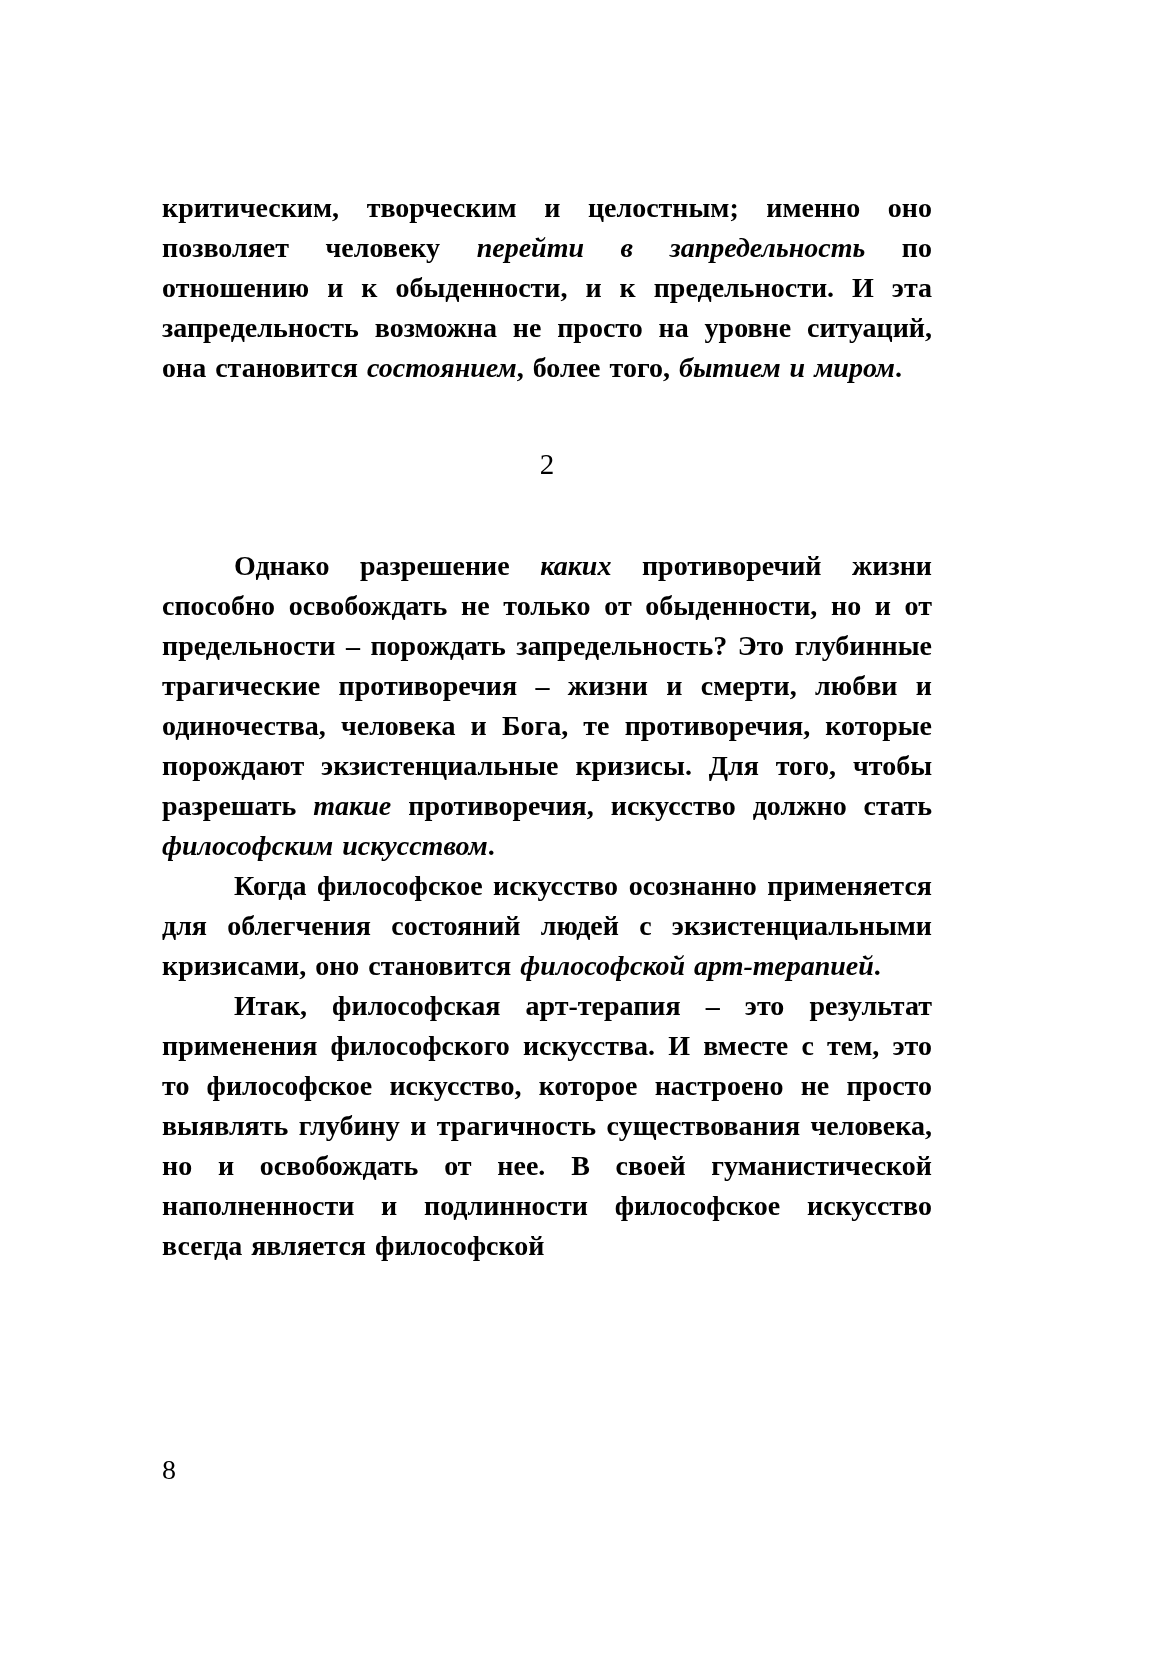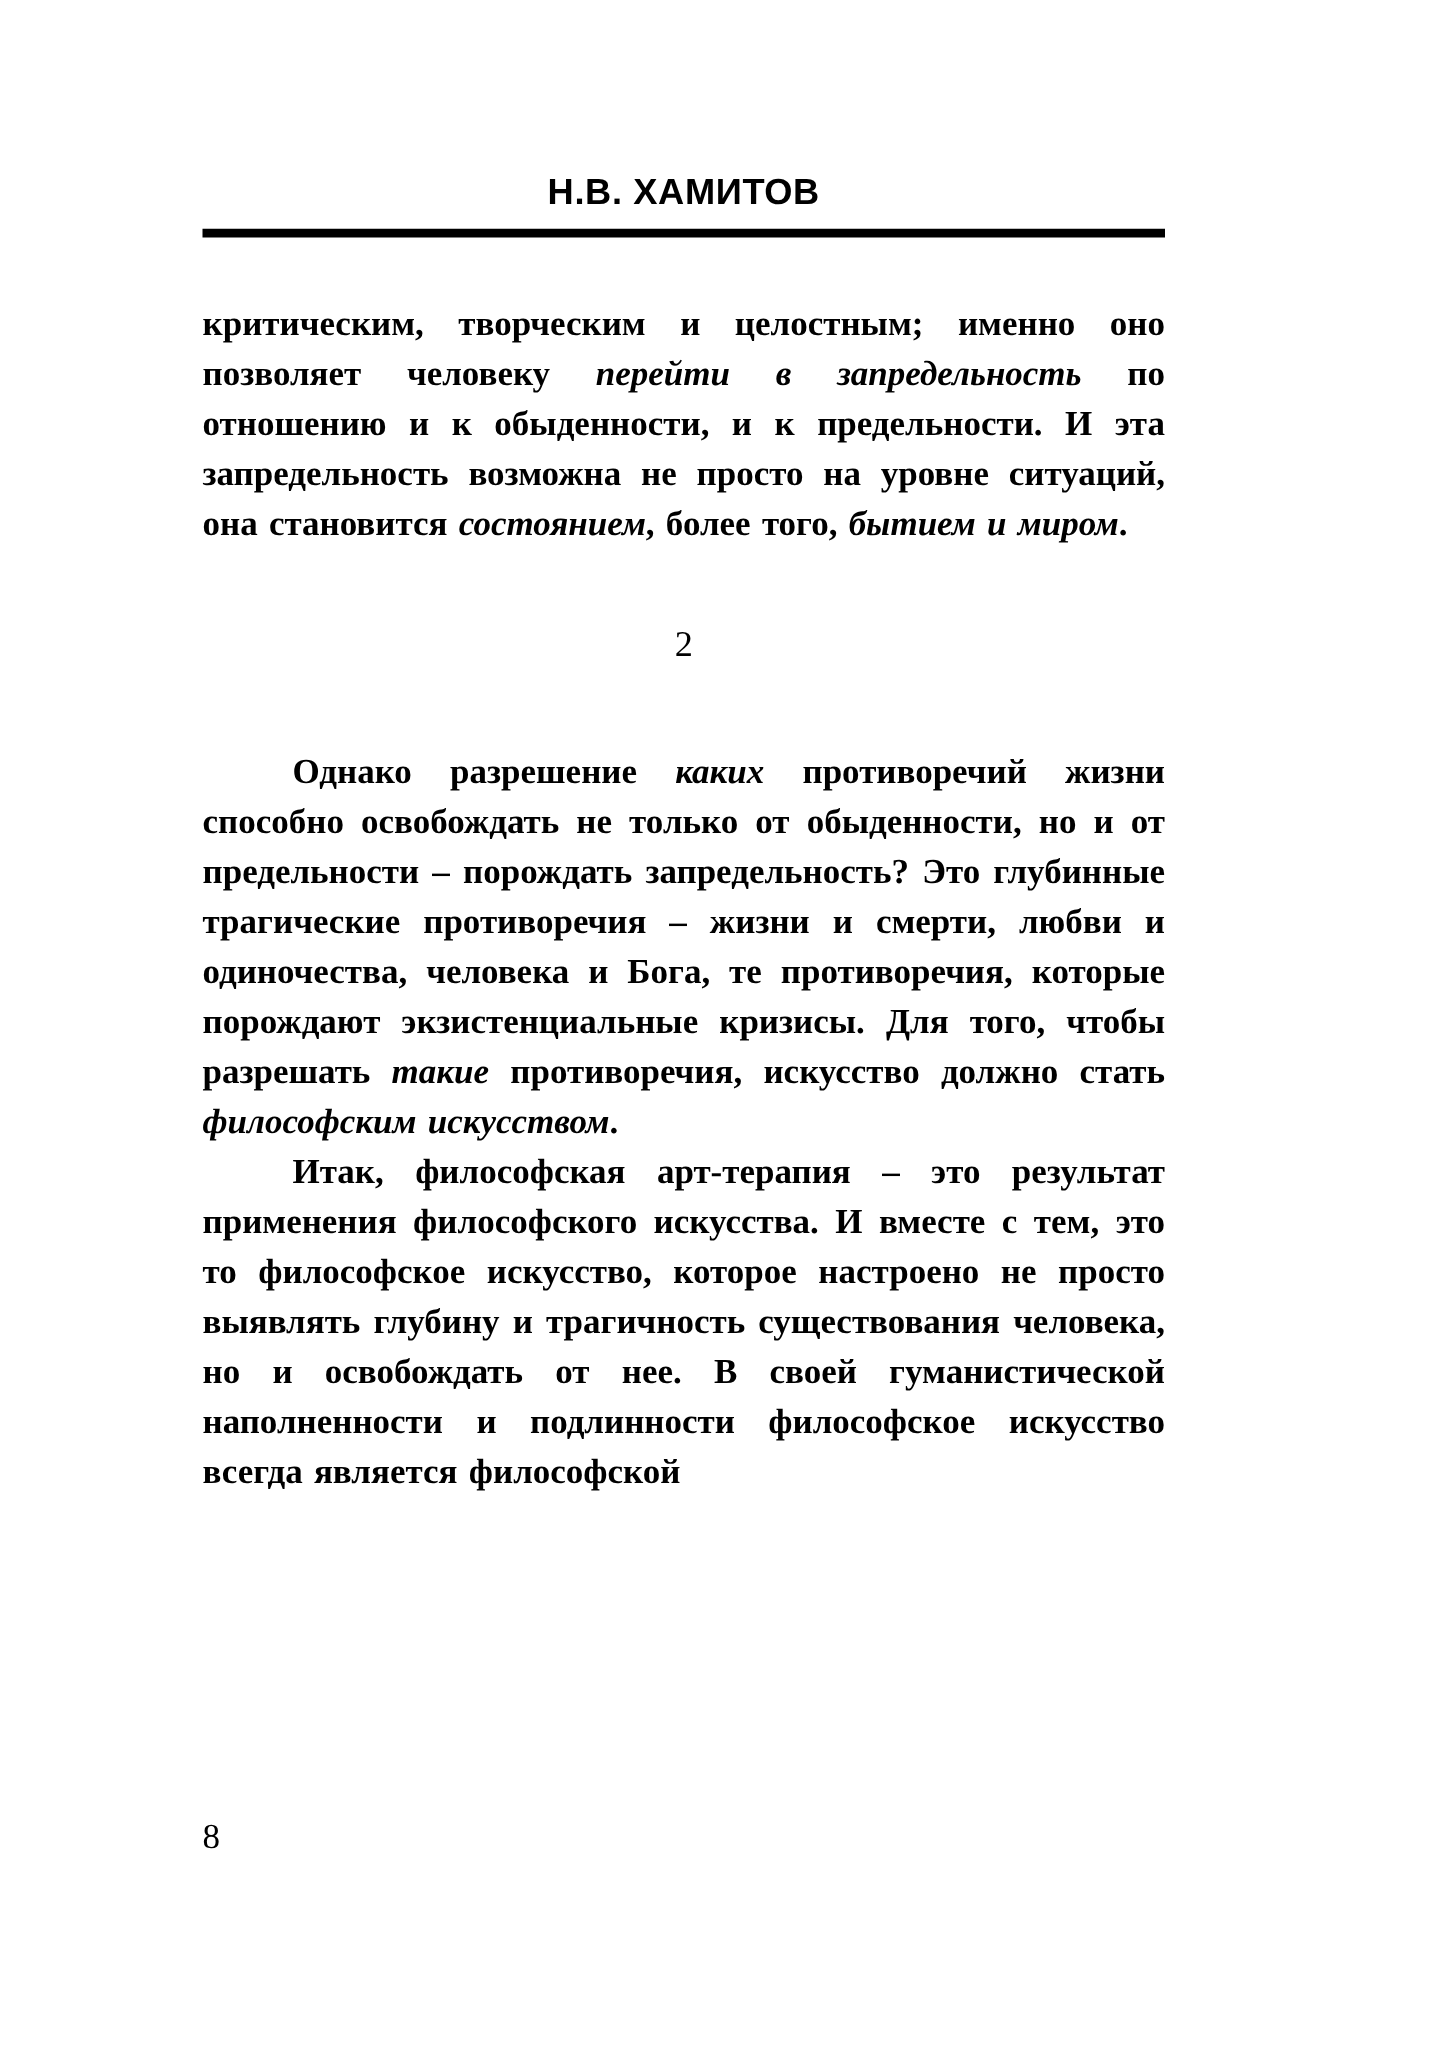--- a/index.html
+++ b/index.html
@@ -60,27 +60,24 @@
     bottom: 168px;
     font-size: 28px;
     line-height: 32px;
   }
 </style>
 </head>
 <body>
 
 <div class="page">
 
-  <header>
-    <div class="author">Н.В. ХАМИТОВ</div>
-    <div class="rule"></div>
-  </header>
 
   <div class="body-text">
       <p class="body"><span>критическим, творческим и целостным; именно оно позволяет человеку </span><span class="italic">перейти в запредельность</span><span> по отношению и к обыденности, и к предельности.  И эта запредельность возможна не просто на уровне ситуаций, она становится </span><span class="italic">состоянием</span><span>, более того, </span><span class="italic">бытием и миром</span><span>.</span></p>
       <p class="section"><span>2</span></p>
       <p class="body indent"><span>Однако разрешение </span><span class="italic">каких</span><span> противоречий жизни способно освобождать не только от обыденности, но и от предельности – порождать запредельность? Это глубинные трагические противоречия – жизни и смерти, любви и одиночества, человека и Бога, те противоречия, которые порождают экзистенциальные кризисы. Для того, чтобы разрешать </span><span class="italic">такие</span><span> противоречия, искусство должно стать </span><span class="italic">философским искусством</span><span>.</span></p>
+      <p class="body indent"><span>Когда философское искусство осознанно применяется для облегчения состояний людей с экзистенциальными кризисами, оно становится </span><span class="italic">философской арт-терапией</span><span>.</span></p>
       <p class="body indent"><span>Итак, философская арт-терапия – это результат применения философского искусства. И вместе с тем, это то философское искусство, которое настроено не просто выявлять глубину и трагичность  существования человека, но и освобождать от нее. В своей гуманистической наполненности и подлинности философское искусство всегда является философской</span></p>
     </div>
 
   <div class="page-number">8</div>
 
 </div>
 
 </body></html>

